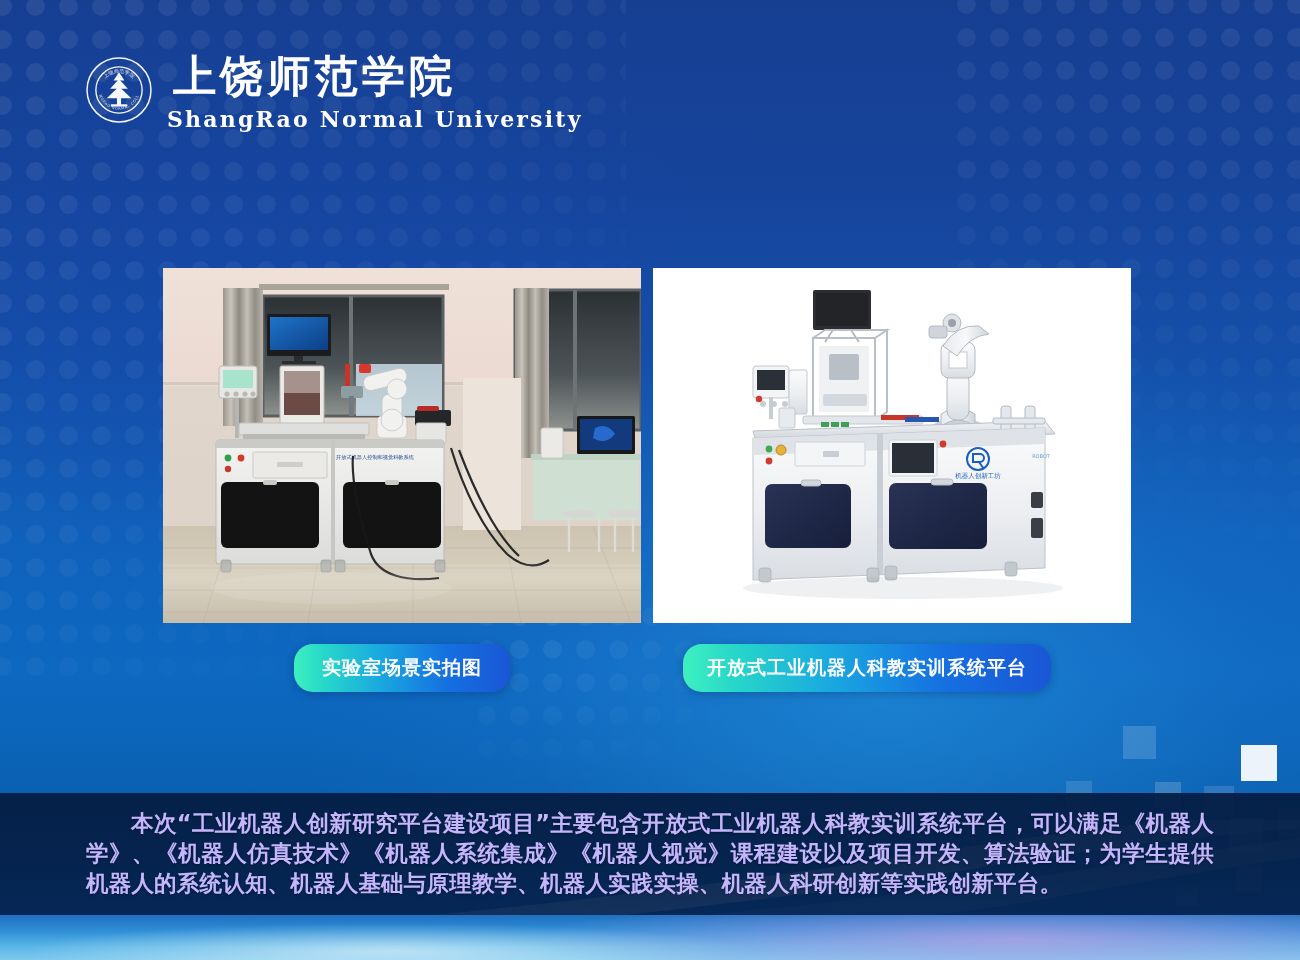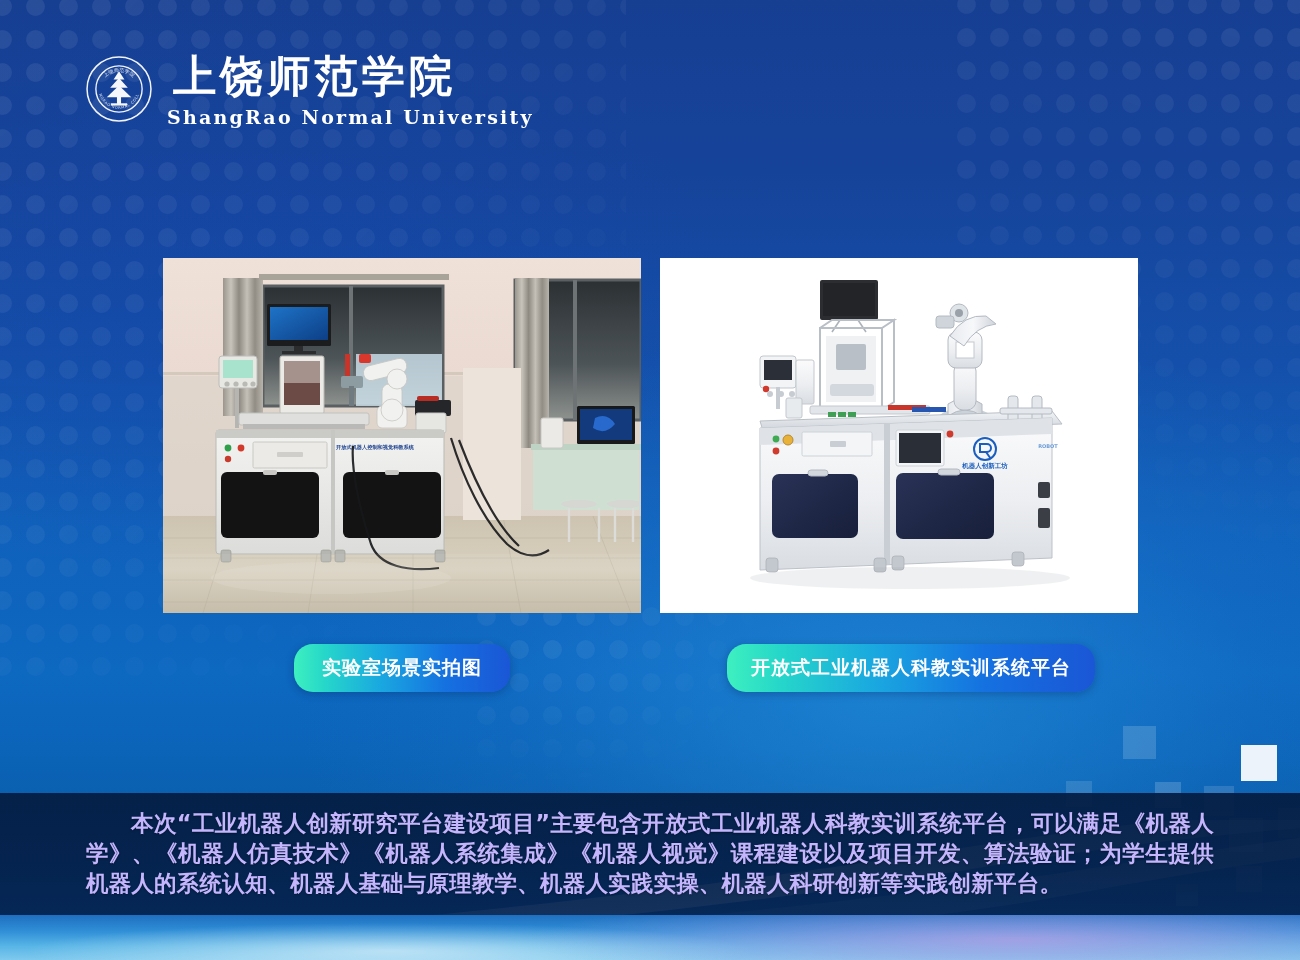--- a/index.html
+++ b/index.html
@@ -89,45 +89,45 @@
 
   
   .brand{
     position:absolute;left:85px;top:50px;
     display:flex;align-items:center;gap:14px;
   }
   .brand-seal{width:68px;height:68px;flex:0 0 68px;}
   .brand-words{display:flex;flex-direction:column;line-height:1;}
   .brand-cn{height:54px;}
   .brand-en{
-    margin-top:4px;color:#ffffff;font-size:19px;letter-spacing:2.2px;
+    margin-top:4px;color:#ffffff;font-size:22px;letter-spacing:2.2px;
     font-family:"DejaVu Serif","Liberation Serif",serif;font-weight:700;
     white-space:nowrap;
   }
 
   
-  .photos{position:absolute;left:163px;top:258px;display:flex;gap:19px;font-weight:bold;}
+  .photos{position:absolute;left:163px;top:268px;display:flex;gap:12px;}
   .photo{
     width:478px;height:355px;position:relative;overflow:hidden;
     background:#e9e9e9;
   }
   .photo svg{display:block;width:100%;height:100%;}
 
   
   .captions{position:absolute;left:163px;top:644px;width:974px;height:38px;}
   .pill{
     position:absolute;top:0;height:48px;border-radius:19px;
     background:linear-gradient(90deg,#3ef0bf 0%, #26d7c9 14%, #1aa8e0 40%, #1571e0 70%, #1a56d6 100%);
     display:flex;align-items:center;justify-content:center;
     color:#ffffff;font-size:19px;font-weight:700;letter-spacing:1px;
     box-shadow:0 2px 9px rgba(0,20,70,.28);
     white-space:nowrap;
   }
   .pill.left{left:131px;width:216px;}
-  .pill.right{left:564px;width:368px;}
+  .pill.right{left:520px;width:368px;}
 
   
   .body-copy{
     position:absolute;left:86px;top:808px;width:1128px;
     color:#c4b5fd;font-size:22.5px;line-height:30px;
     text-align:justify;text-align-last:left;font-weight:700;
     text-shadow:0 1px 2px rgba(0,0,0,.35);
     letter-spacing:.2px;
   }
   .body-copy .indent{padding-left:2em;display:inline;}

